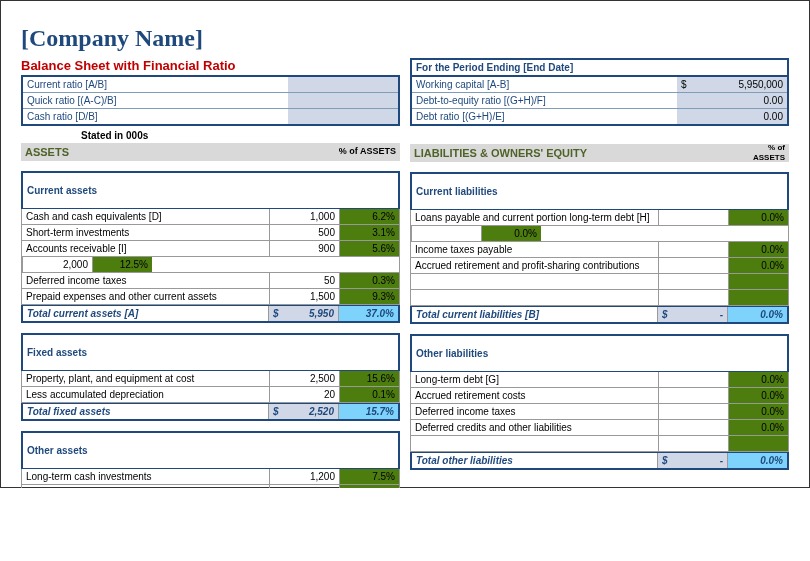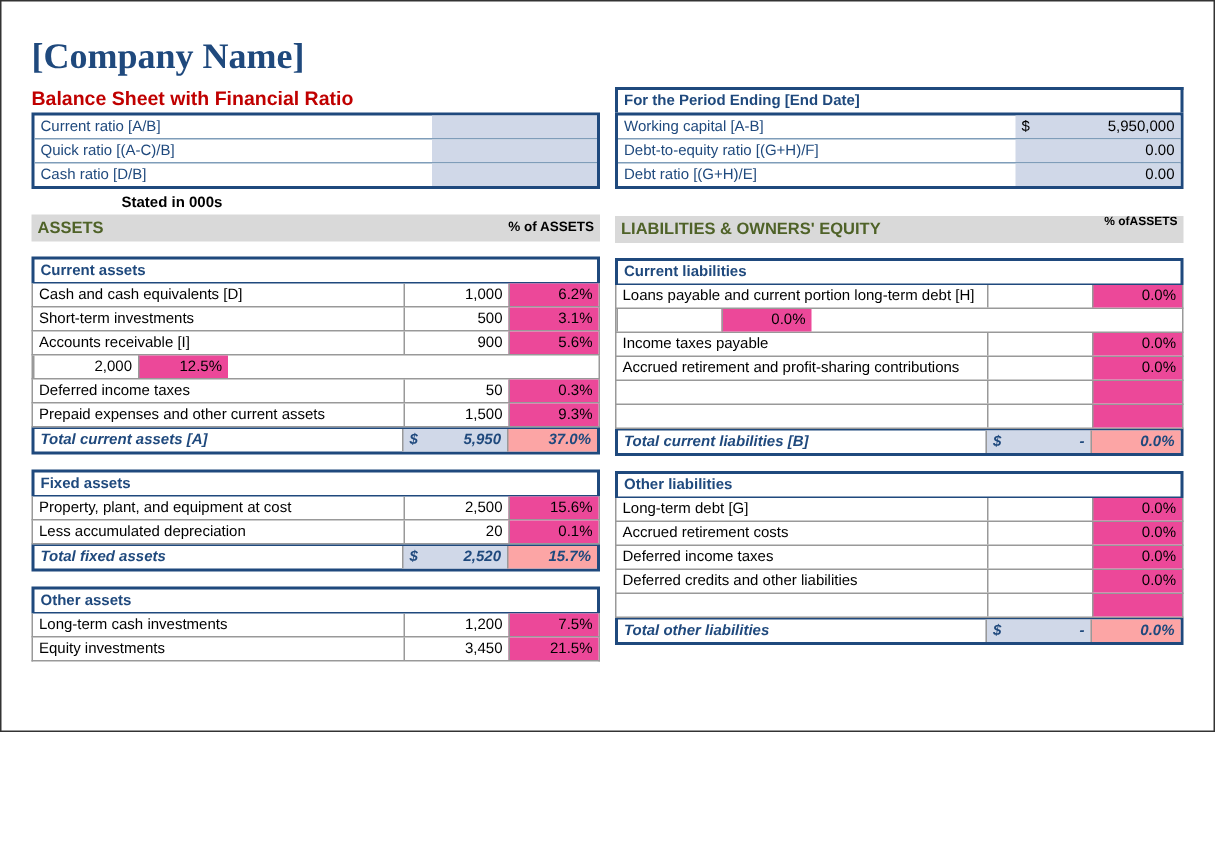--- a/index.html
+++ b/index.html
@@ -13,31 +13,31 @@
 .ratios-box { border: 2px solid #1f497d; }
 .ratio-row { display: flex; border-bottom: 1px solid #7f9db9; }
 .ratio-row:last-child { border-bottom: none; }
 .ratio-label { flex: 1; padding: 2px 4px; color: #1f497d; font-size: 10px; }
 .ratio-val { width: 110px; padding: 2px 4px; background: #d0d8e8; text-align: right; font-size: 10px; }
 .ratio-val .dollar { float: left; }
 .stated { font-size: 10px; font-weight: bold; padding: 4px 0 2px 60px; }
 .header-row { display: flex; background: #d9d9d9; font-size: 11px; font-weight: bold; color: #4f6228; }
 .header-label { flex: 1; padding: 3px 4px; }
 .header-pct { width: 70px; padding: 3px 4px; text-align: right; color: #000; font-size: 9px; }
-.header-pct-stack { width: 70px; padding: 0 4px; text-align: right; color: #000; font-size: 8px; line-height: 1; display:flex; flex-direction:row; justify-content:flex-end; }
-.section-head { border: 2px solid #1f497d; border-bottom: 1px solid #1f497d; padding: 2px 4px; font-size: 10px; font-weight: bold; color: #1f497d; margin-top: 10px; }
+.header-pct-stack { width: 70px; padding: 0 4px; text-align: right; color: #000; font-size: 8px; line-height: 1; display:flex; flex-direction:column; justify-content:space-between; }
+.section-head { border: 2px solid #1f497d; border-bottom: 1px solid #1f497d; padding: 12px 4px; font-size: 10px; font-weight: bold; color: #1f497d; margin-top: 10px; }
 .data-row { display: flex; border-left: 1px solid #999; border-right: 1px solid #999; border-bottom: 1px solid #999; }
 .data-label { flex: 1; padding: 2px 4px; font-size: 10px; color: #000; }
 .data-num { width: 70px; padding: 2px 4px; text-align: right; font-size: 10px; border-left: 1px solid #999; }
-.data-pct { width: 60px; padding: 2px 4px; text-align: right; font-size: 10px; background: #ec4899; border-left: 1px solid #999; }
+.data-pct { width: 60px; padding: 2px 4px; text-align: right; font-size: 10px; background: #4d7c0f; border-left: 1px solid #999; }
 .total-row { display: flex; border: 2px solid #1f497d; border-top: 1px solid #1f497d; font-style: italic; }
 .total-label { flex: 1; padding: 2px 4px; font-size: 10px; color: #1f497d; font-weight: bold; }
 .total-num { width: 70px; padding: 2px 4px; text-align: right; font-size: 10px; color: #1f497d; font-weight: bold; border-left: 1px solid #999; background: #d0d8e8; }
 .total-num .dollar { float: left; }
-.total-pct { width: 60px; padding: 2px 4px; text-align: right; font-size: 10px; color: #1f497d; font-weight: bold; background: #fca5a5; border-left: 1px solid #999; }
+.total-pct { width: 60px; padding: 2px 4px; text-align: right; font-size: 10px; color: #1f497d; font-weight: bold; background: #7dd3fc; border-left: 1px solid #999; }
 </style>
 </head>
 <body>
 
 <div class="page">
   <div class="title">[Company Name]</div>
 
   <div class="cols">
     <div class="col">
       <div class="subtitle">Balance Sheet with Financial Ratio</div>

